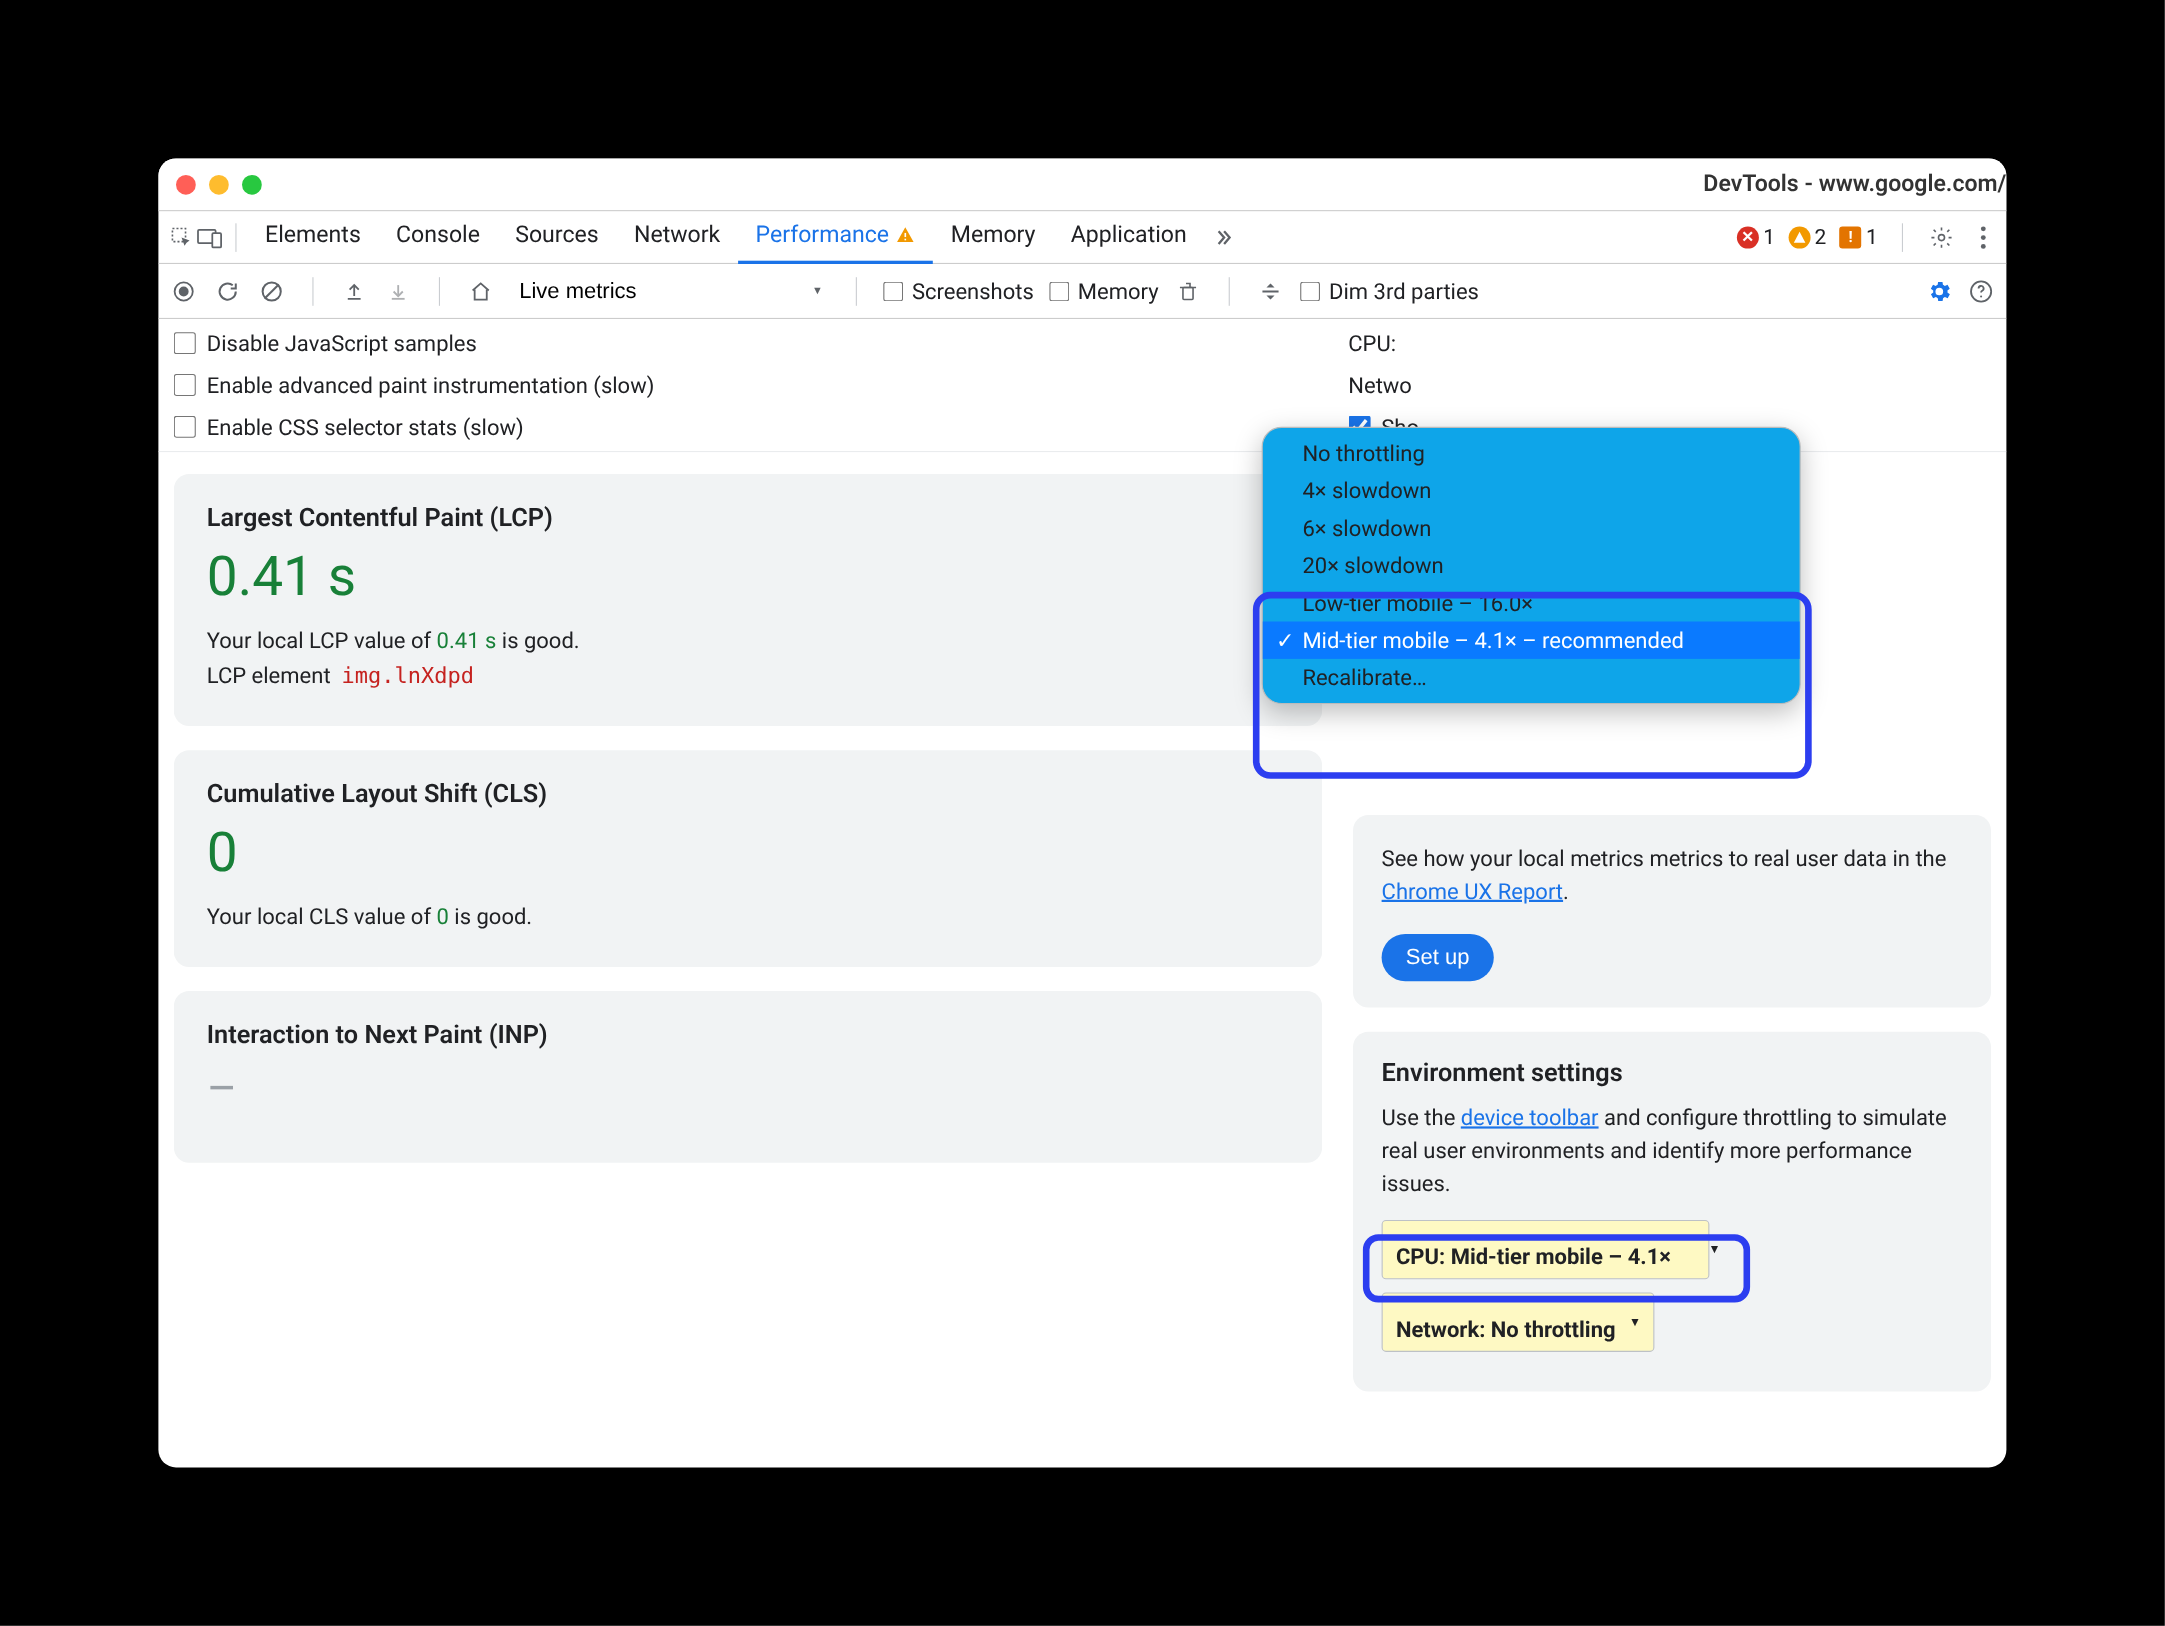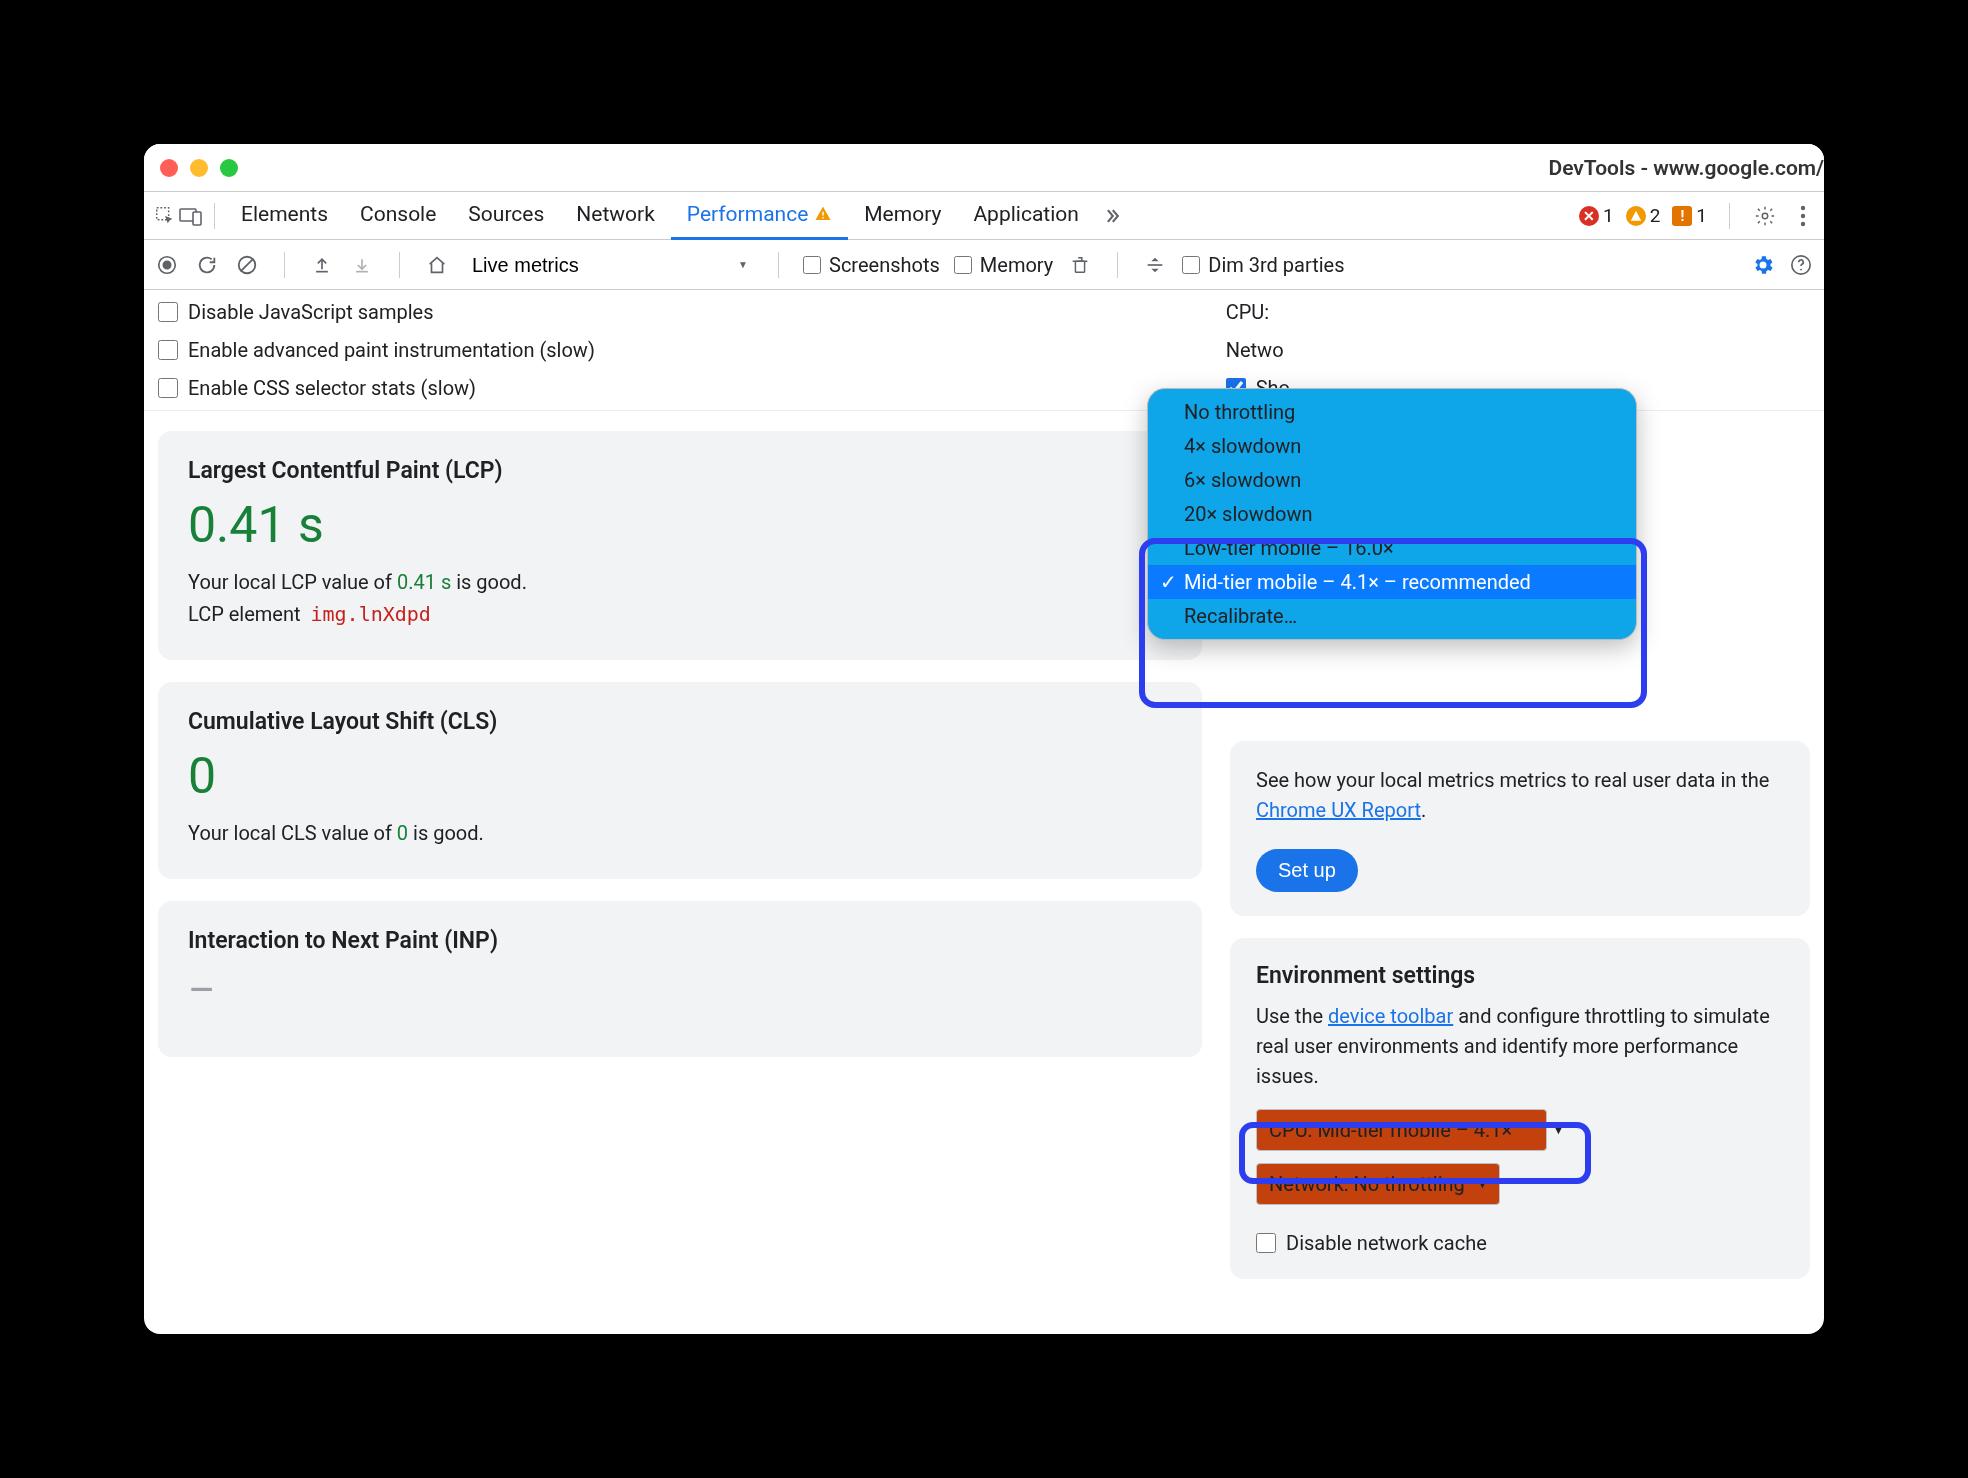--- a/index.html
+++ b/index.html
@@ -124,22 +124,22 @@
   .desc { font-size: 20px; color: #202124; margin-bottom: 8px; }
   .good { color: #188038; font-weight: 400;}
   .code { font-family: ui-monospace, monospace; color: #c5221f; }
   .rcard { background: #f1f3f4; border-radius: 14px; padding: 24px 26px; }
   .link { color: #1a73e8; text-decoration: underline; cursor: pointer; }
   .btn-primary {
     background: #1a73e8; color: #fff; border: none; border-radius: 22px;
     padding: 10px 22px; font-size: 20px; font-weight: 500; margin-top: 16px; cursor: pointer;
   }
   .env-select {
-    border: 1px solid #bdc1c6; background: #c2410c; font-size: 20px;
-    padding: 8px 34px 8px 12px; border-radius: 4px; width: auto; display: inline-block;
+    border: 1px solid #bdc1c6; background: #fef9c3; font-size: 20px;
+    padding: 20px 34px 8px 12px; border-radius: 4px; width: auto; display: inline-block; font-weight: bold;
   }
   .env-dd { position: relative; display: inline-block; margin-bottom: 12px; }
   .env-dd::after { content: "▼"; font-size: 11px; position: absolute; right: 12px; top: 50%; transform: translateY(-50%); pointer-events: none; }
   svg { display: block; }
 </style>
 </head>
 <body>
 
 <div class="window">
 
@@ -389,21 +389,17 @@
         <h3 style="font-size:23px;font-weight:600;margin-bottom:12px">Environment settings</h3>
         <div class="desc" style="line-height:1.5;margin-bottom:18px">
           <span>Use the </span><span class="link">device toolbar</span><span> and configure throttling to simulate real user environments and identify more performance issues.</span>
         </div>
         <div class="env-dd" style="width:320px">
           <div class="env-select">CPU: Mid-tier mobile – 4.1×</div>
         </div><br>
         <div class="env-dd">
           <div class="env-select">Network: No throttling</div>
         </div>
-        <label class="opt-row" style="margin-top:14px">
-          <input type="checkbox" style="">
-            <span>Disable network cache</span>
-        </label>
       </div>
     </div>
   </div>
 
 </div>
 
 </body></html>

